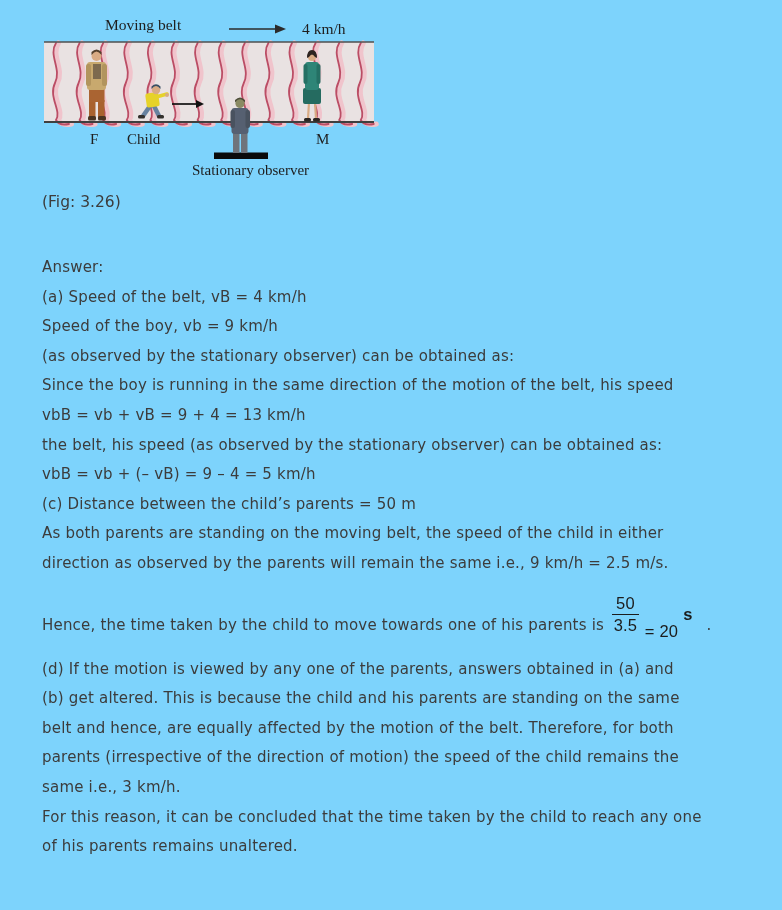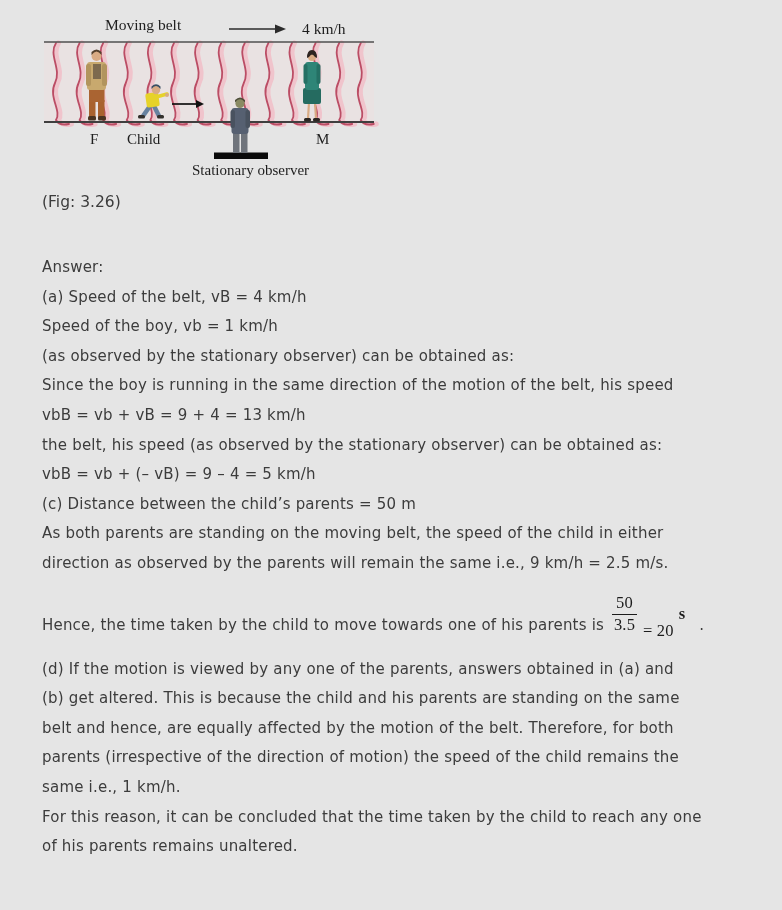--- a/index.html
+++ b/index.html
@@ -1,19 +1,19 @@
 <!DOCTYPE html>
 <html><head>
 <meta charset="utf-8">
 <style>
   html,body { margin:0; padding:0; background:#ffffff; }
   .page {
     position:relative;
     width:782px; height:910px;
-    background:#e5e5e5;
+    background:#7dd3fc;
     font-family:"DejaVu Sans","Liberation Sans",sans-serif;
     color:#3c3c3c;
     overflow:hidden;
   }
   
   .figure-wrap { position:relative; width:420px; height:185px; }
   .figure-wrap svg { display:block; }
   .fig-caption {
     margin:8px 0 13px 42px;
     font-size:15.5px;
@@ -30,21 +30,21 @@
   .tline { white-space:nowrap; }
   .hence-row {
     margin-top:14px; margin-bottom:14px;
     height:48px;
     display:flex; align-items:flex-end;
     white-space:nowrap;
   }
   .mathwrap {
     display:inline-flex; align-items:center;
     margin-left:8px;
-    font-family:Liberation Serif, serif;
+    font-family:Liberation Sans, sans-serif;
     font-size:16.5px; color:#1c1c1c; line-height:1.15;
   }
   .frac { display:inline-flex; flex-direction:column; align-items:center; }
   .frac-num { padding:0 4px 1px 4px; border-bottom:1.4px solid #1c1c1c; }
   .frac-den { padding-top:1px; }
   .frac-eq { margin-left:6px;margin-top:33px; }
   .frac-unit { margin-left:5px; font-weight:bold; }
   .hence-suffix { margin-left:14px; }
   
   .fig-serif {
@@ -169,21 +169,21 @@
       <text class="fig-serif" x="316" y="144" font-size="15">M</text>
       <text class="fig-serif" x="192" y="175" font-size="15">Stationary observer</text>
     </svg>
   </div>
 
   <div class="fig-caption">(Fig: 3.26)</div>
 
   <div class="body-text">
     <div class="tline">Answer:</div>
     <div class="tline">(a) Speed of the belt, vB = 4 km/h</div>
-    <div class="tline">Speed of the boy, vb = 1 km/h</div>
+    <div class="tline">Speed of the boy, vb = 9 km/h</div>
     <div class="tline">(as observed by the stationary observer) can be obtained as:</div>
     <div class="tline">Since the boy is running in the same direction of the motion of the belt, his speed</div>
     <div class="tline">vbB = vb + vB = 9 + 4 = 13 km/h</div>
     <div class="tline">the belt, his speed (as observed by the stationary observer) can be obtained as:</div>
     <div class="tline">vbB = vb + (– vB) = 9 – 4 = 5 km/h</div>
     <div class="tline">(c) Distance between the child’s parents = 50 m</div>
     <div class="tline">As both parents are standing on the moving belt, the speed of the child in either</div>
     <div class="tline">direction as observed by the parents will remain the same i.e., 9 km/h = 2.5 m/s.</div>
 
     <div class="hence-row">
@@ -196,18 +196,18 @@
         <span class="frac-eq">= 20</span>
         <span class="frac-unit">s</span>
       </span>
       <span class="hence-suffix">.</span>
     </div>
 
     <div class="tline">(d) If the motion is viewed by any one of the parents, answers obtained in (a) and</div>
     <div class="tline">(b) get altered. This is because the child and his parents are standing on the same</div>
     <div class="tline">belt and hence, are equally affected by the motion of the belt. Therefore, for both</div>
     <div class="tline">parents (irrespective of the direction of motion) the speed of the child remains the</div>
-    <div class="tline">same i.e., 1 km/h.</div>
+    <div class="tline">same i.e., 3 km/h.</div>
     <div class="tline">For this reason, it can be concluded that the time taken by the child to reach any one</div>
     <div class="tline">of his parents remains unaltered.</div>
   </div>
 
 </div>
 
 </body></html>

